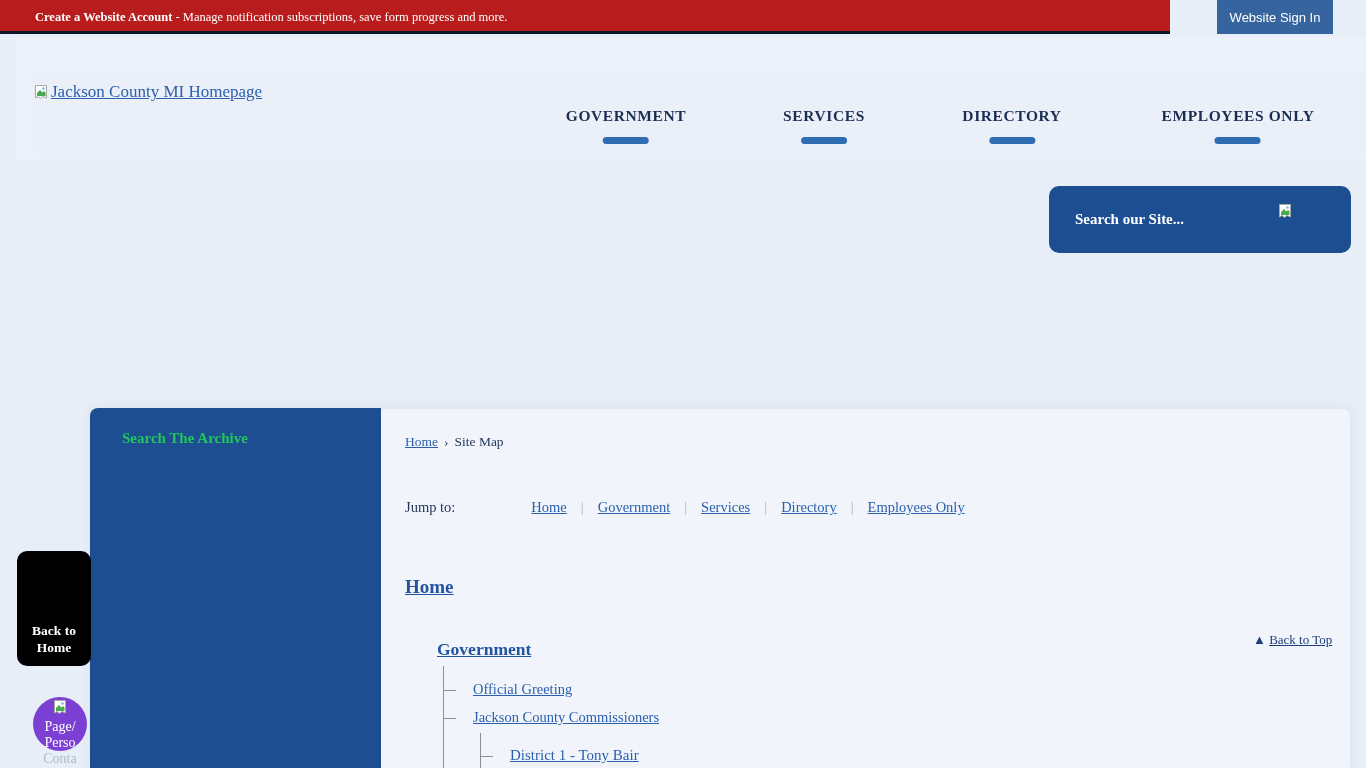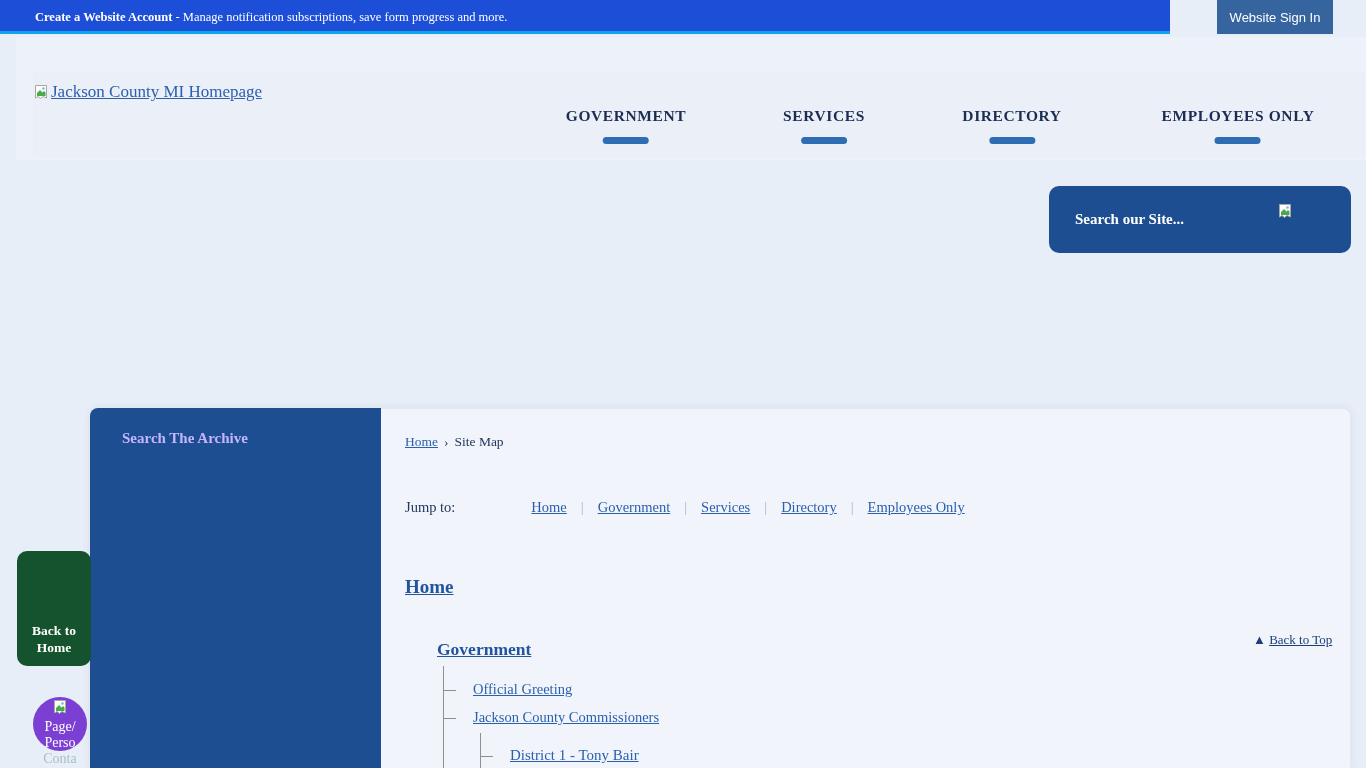--- a/index.html
+++ b/index.html
@@ -6,21 +6,21 @@
   html,body { width:1366px; height:768px; overflow:hidden; }
   body {
     position:relative;
     background:#e8eef7;
     font-family:"Liberation Serif", serif;
   }
 
   
   .topbar {
     position:absolute; left:0; top:0; width:1170px; height:34px;
-    background:#1d4ed8; border-bottom:3px solid #0ea5e9;
+    background:#b91c1c; border-bottom:3px solid #0f172a;
   }
   .topbar-text {
     position:absolute; left:35px; top:0; height:34px; line-height:34px;
     color:#ffffff; font-size:12.5px; cursor:pointer;
   }
   .topbar-text .bold { font-weight:bold; }
   .signin {
     position:absolute; left:1217px; top:0; width:116px; height:34px;
     background:#35649e; border:none; color:#ffffff;
     font-family:"Liberation Sans", sans-serif; font-size:13px; cursor:pointer;
@@ -69,28 +69,28 @@
   .panel {
     position:absolute; left:90px; top:408px; width:1261px; height:360px;
     background:#f1f5fb; border:1px solid #e2e8f3; border-bottom:none;
     border-radius:8px 8px 0 0; box-shadow:0 0 8px rgba(40,70,120,0.08);
   }
   .sidebar {
     position:absolute; left:90px; top:408px; width:291px; height:360px;
     background:#1d4e91; border-radius:8px 0 0 0;
   }
   .side-item {
-    padding:22px 16px 6px 32px; color:#c4b5fd; font-weight:bold; font-size:15px;
+    padding:22px 16px 6px 32px; color:#22c55e; font-weight:bold; font-size:15px;
     cursor:pointer;
   }
 
   
   .back-home {
     position:absolute; left:17px; top:551px; width:74px; height:115px;
-    background:#14532d; border:none; border-radius:10px; cursor:pointer;
+    background:#000000; border:none; border-radius:10px; cursor:pointer;
     color:#ffffff; font-family:"Liberation Serif", serif;
     font-weight:bold; font-size:13.5px; line-height:17px;
     padding-top:60px; text-align:center;
   }
 
   
   .breadcrumb {
     position:absolute; left:405px; top:434px; font-size:13.5px; color:#24365c;
     display:flex; gap:6px; align-items:center;
   }

